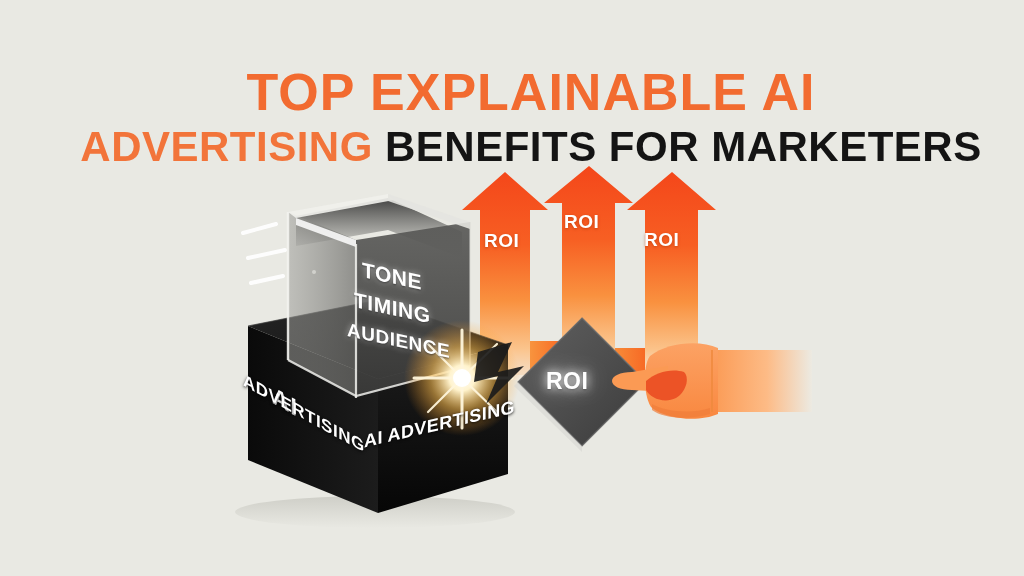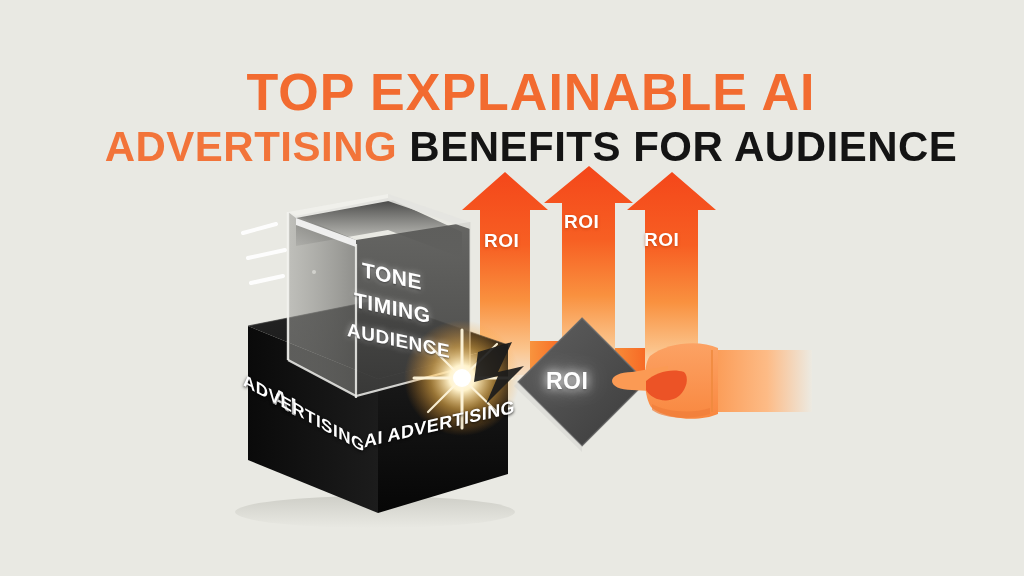--- a/index.html
+++ b/index.html
@@ -117,21 +117,21 @@
   }
 </style>
 </head>
 <body>
 
 <div id="stage">
 
   <div class="headline" id="headline-line1">TOP EXPLAINABLE AI</div>
 
   <div class="headline" id="headline-line2">
-    <span class="hl-orange">ADVERTISING</span><span class="hl-dark"> BENEFITS FOR AUDIENCE</span>
+    <span class="hl-orange">ADVERTISING</span><span class="hl-dark"> BENEFITS FOR MARKETERS</span>
   </div>
 
   <svg id="illustration" viewBox="0 0 1024 576">
     <defs>
       <linearGradient id="gradArrow" x1="0" y1="0" x2="0" y2="1">
         <stop offset="0%" stop-color="#f4471a"></stop>
         <stop offset="35%" stop-color="#f75f23"></stop>
         <stop offset="62%" stop-color="#f9913f"></stop>
         <stop offset="85%" stop-color="#fbc48c"></stop>
         <stop offset="100%" stop-color="#f3ece2" stop-opacity="0.85"></stop>

